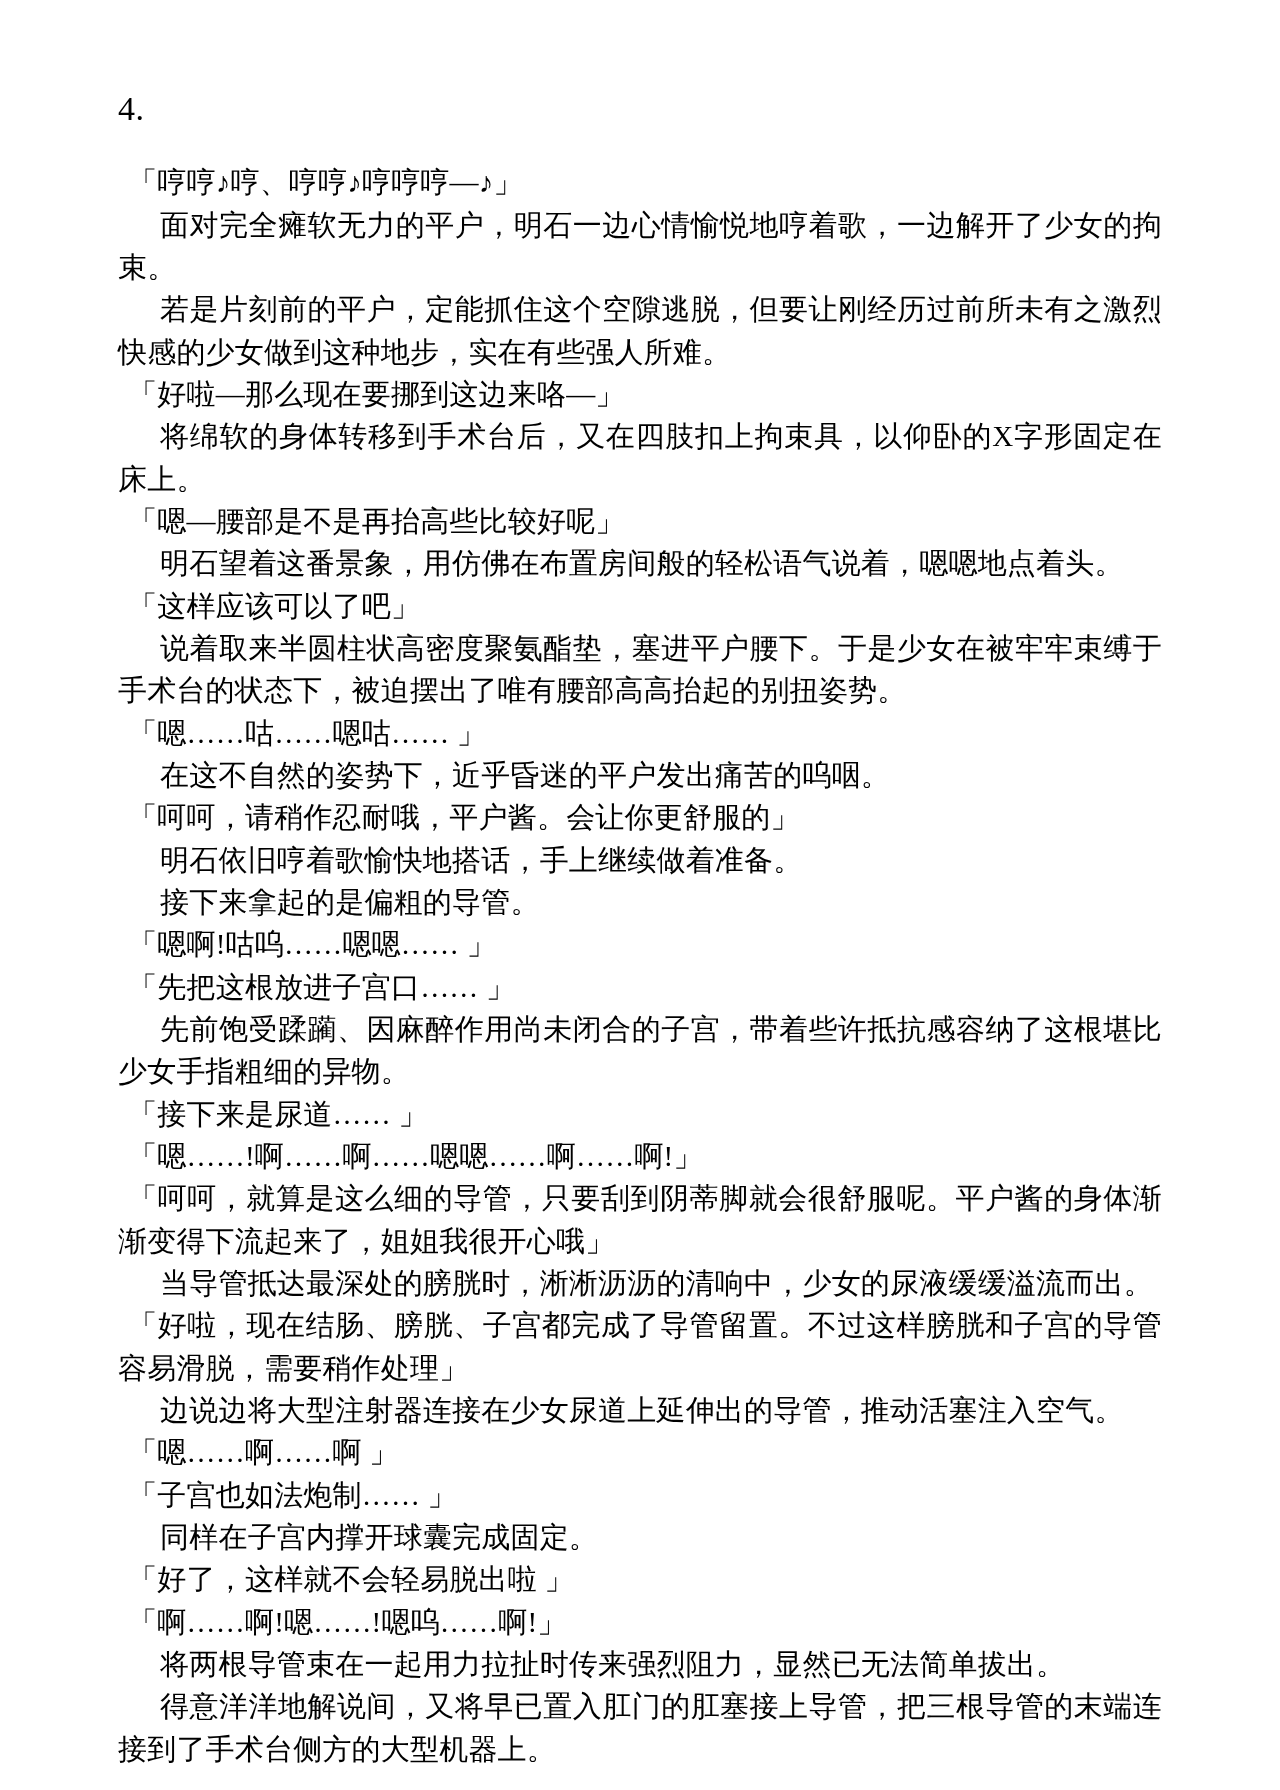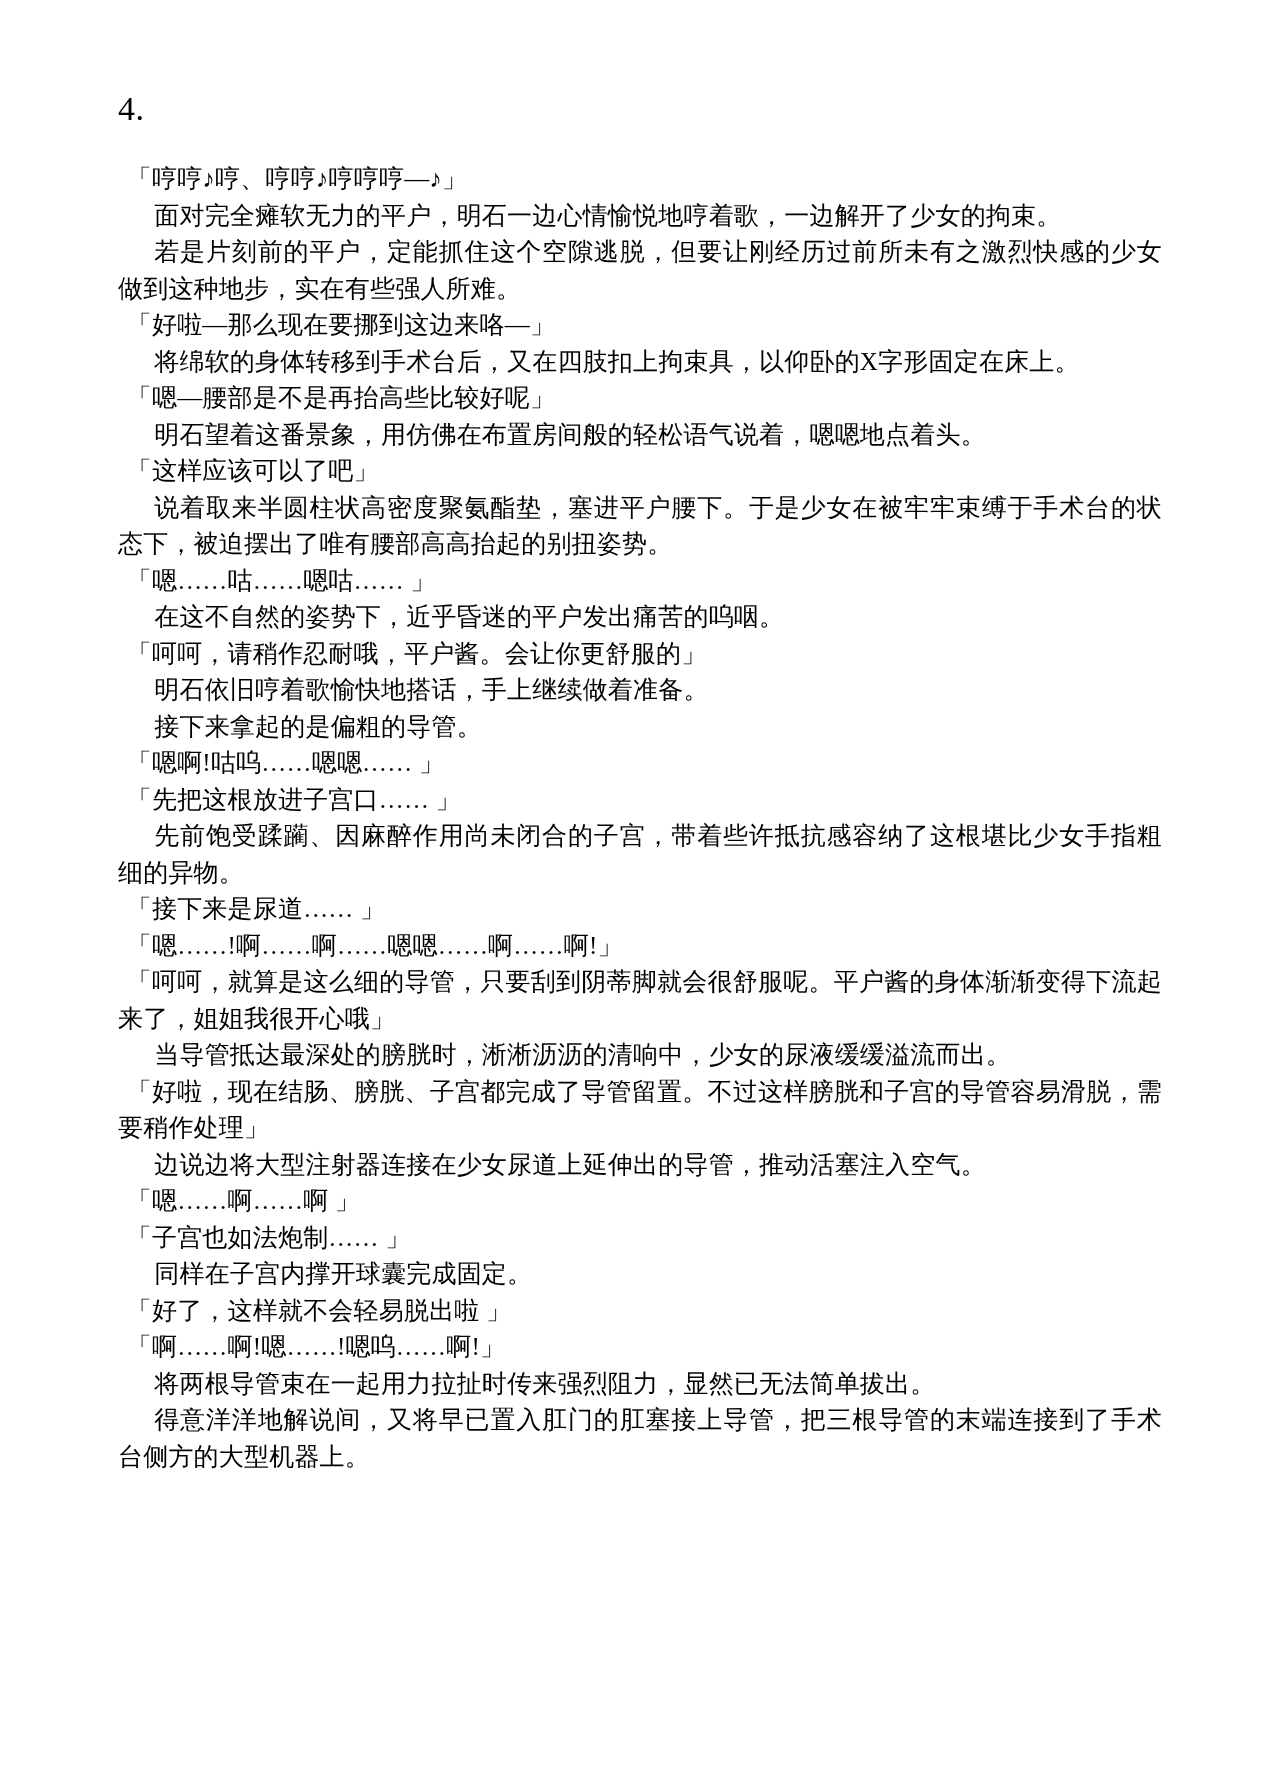--- a/index.html
+++ b/index.html
@@ -28,21 +28,21 @@
   }
   .section-number {
     font-size: 34px;
     line-height: 1.1;
     font-weight: 400;
     margin: 0 0 34px 0;
     letter-spacing: 0.5px;
     font-family: "Liberation Serif", "DejaVu Serif", serif;
   }
   .body-text {
-    font-size: 25px;
+    font-size: 29px;
     line-height: 1.46;
     text-align: justify;
     text-justify: inter-ideograph;
     letter-spacing: 0.2px;
   }
   .para {
     margin: 0;
     text-indent: 1.45em;
   }
   .para.quote {

